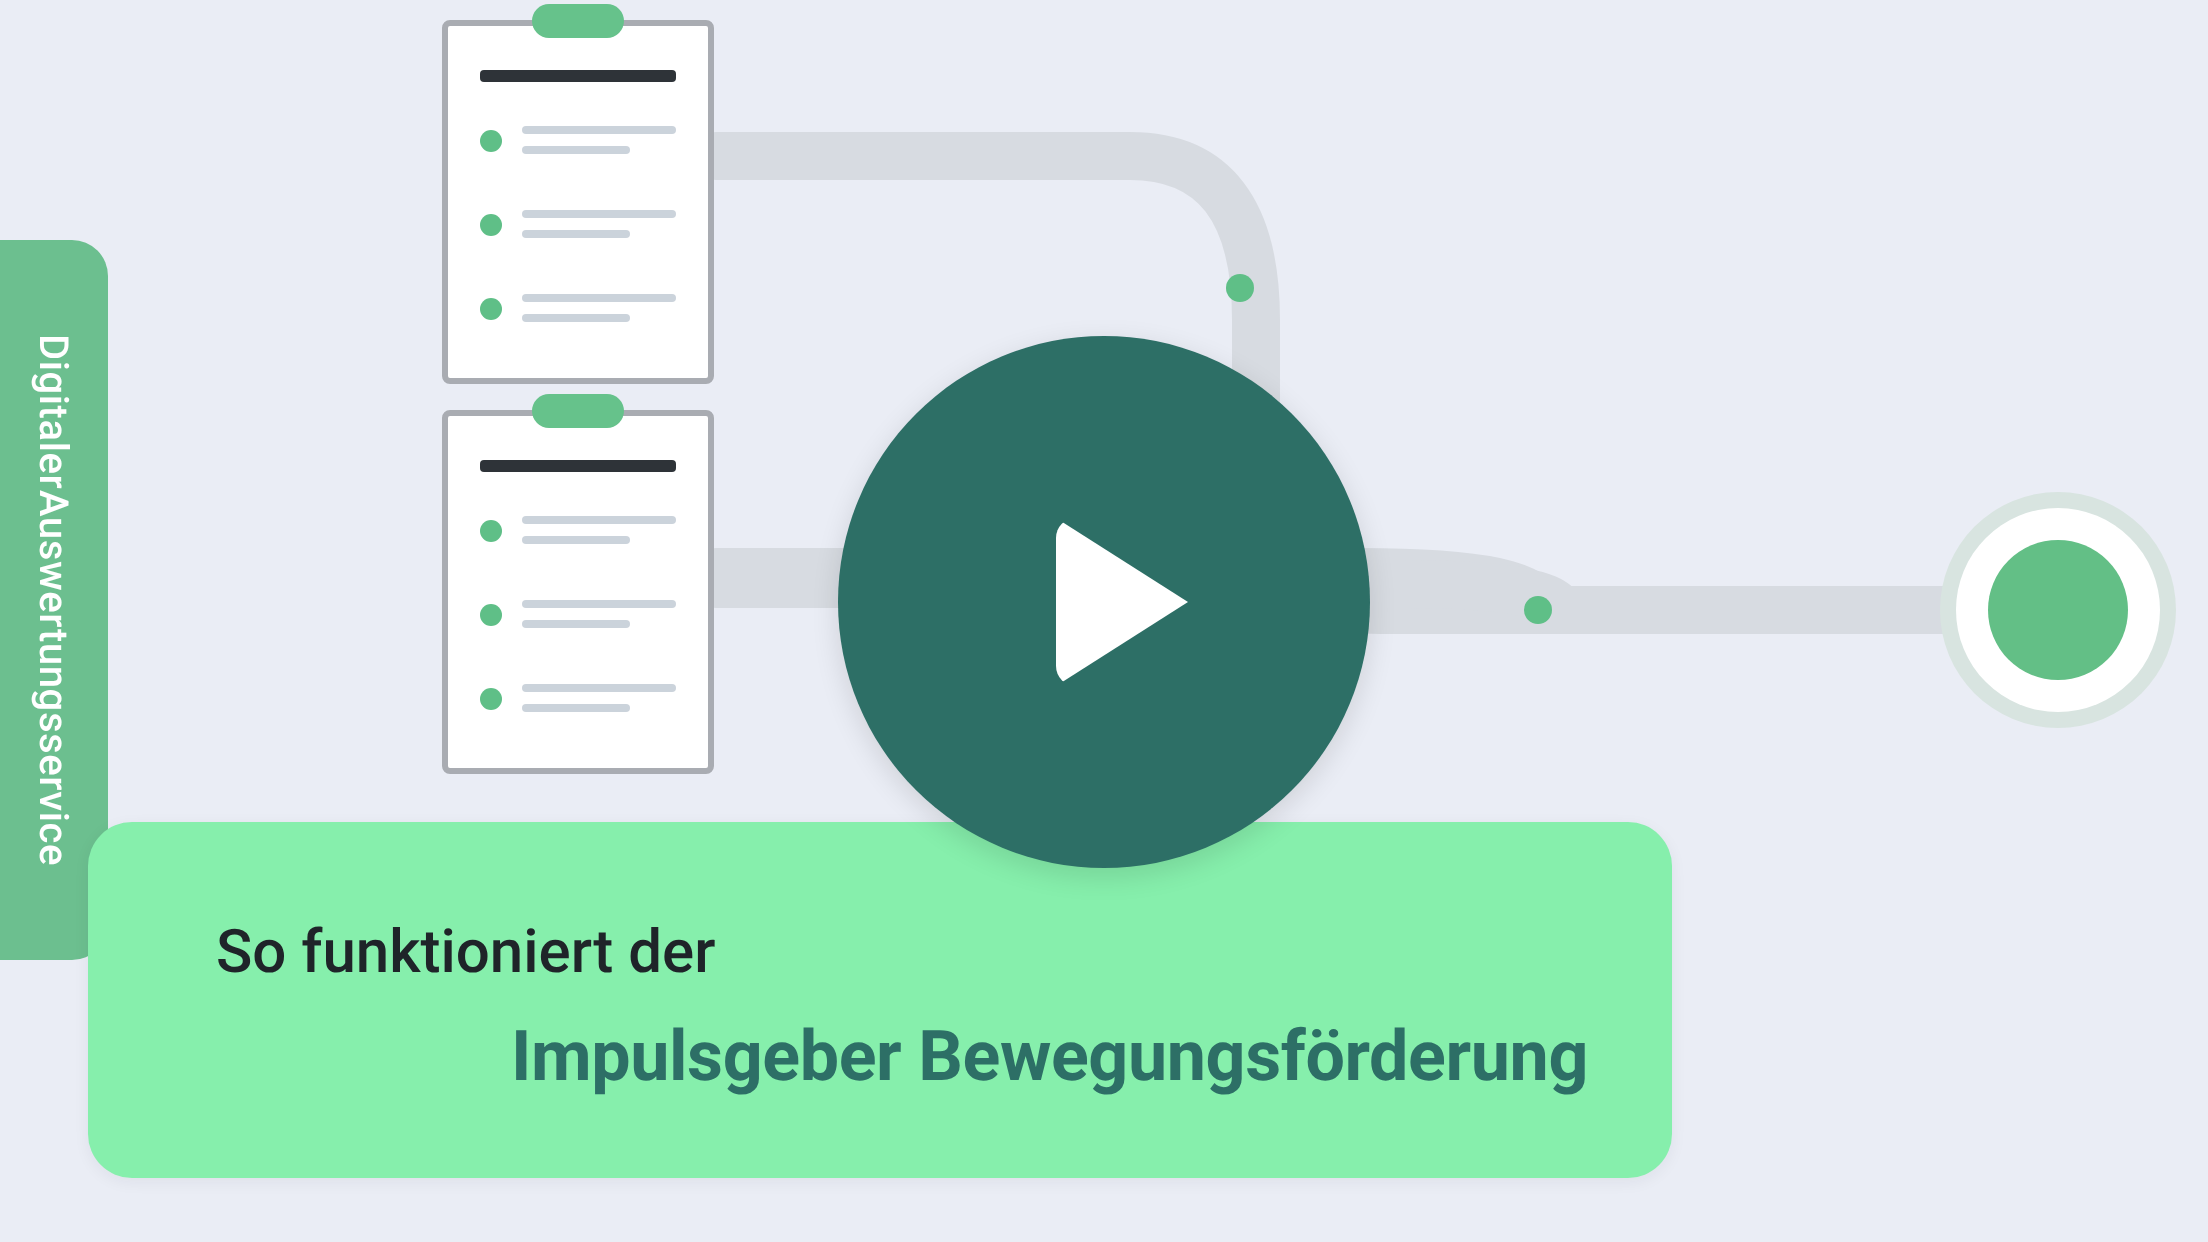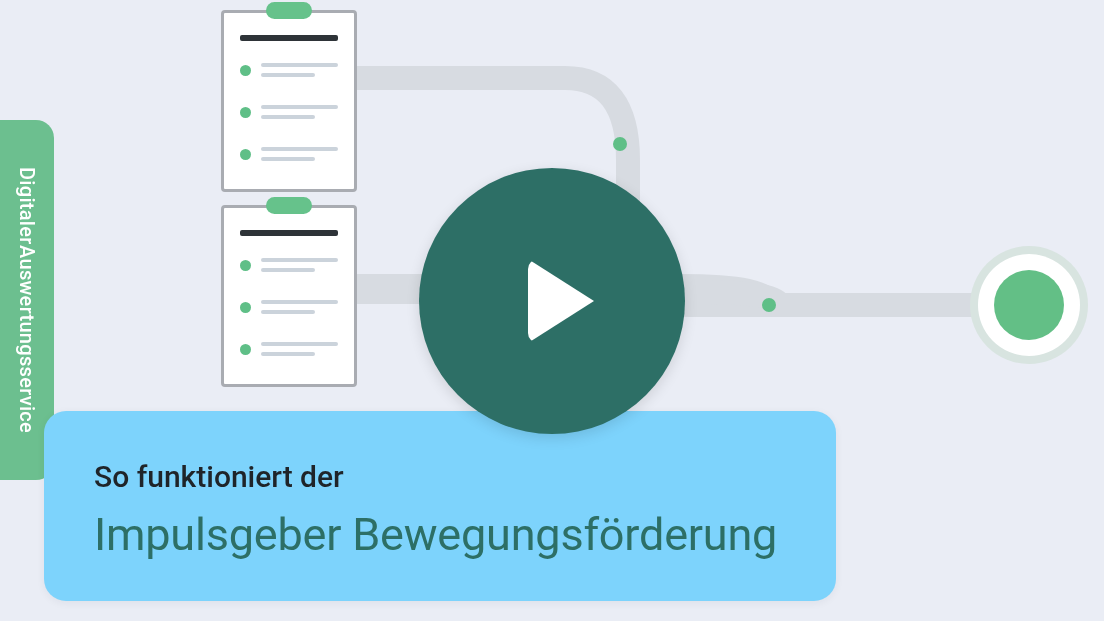--- a/index.html
+++ b/index.html
@@ -163,38 +163,39 @@
       border-bottom: 42px solid transparent;
       border-left: 66px solid #ffffff;
       border-radius: 10px;
       margin-left: 18px;
     }
 
     
     .title-card {
       position: absolute;
       left: 44px;
-      bottom: 20px;
+      bottom: 32px;
       width: 792px;
-      background: #7dd3fc;
+      background: #86efac;
       border-radius: 22px;
-      padding: 48px 42px 40px 50px;
+      padding: 48px 42px 40px 64px;
       box-shadow: 0 2px 8px rgba(30,40,50,0.06);
     }
     .title-lead {
       font-size: 30px;
       color: #1f2429;
       font-weight: 500;
       margin-bottom: 14px;
     }
     .title-main {
-      font-size: 45px;
+      font-size: 35px;
       color: #2d6f66;
-      font-weight: 400;
+      font-weight: 700;
       letter-spacing: -0.2px;
+      text-align: right;
     }
 
     
     .flow-dot {
       position: absolute;
       width: 14px;
       height: 14px;
       background: #5fbf87;
       border-radius: 50%;
     }

